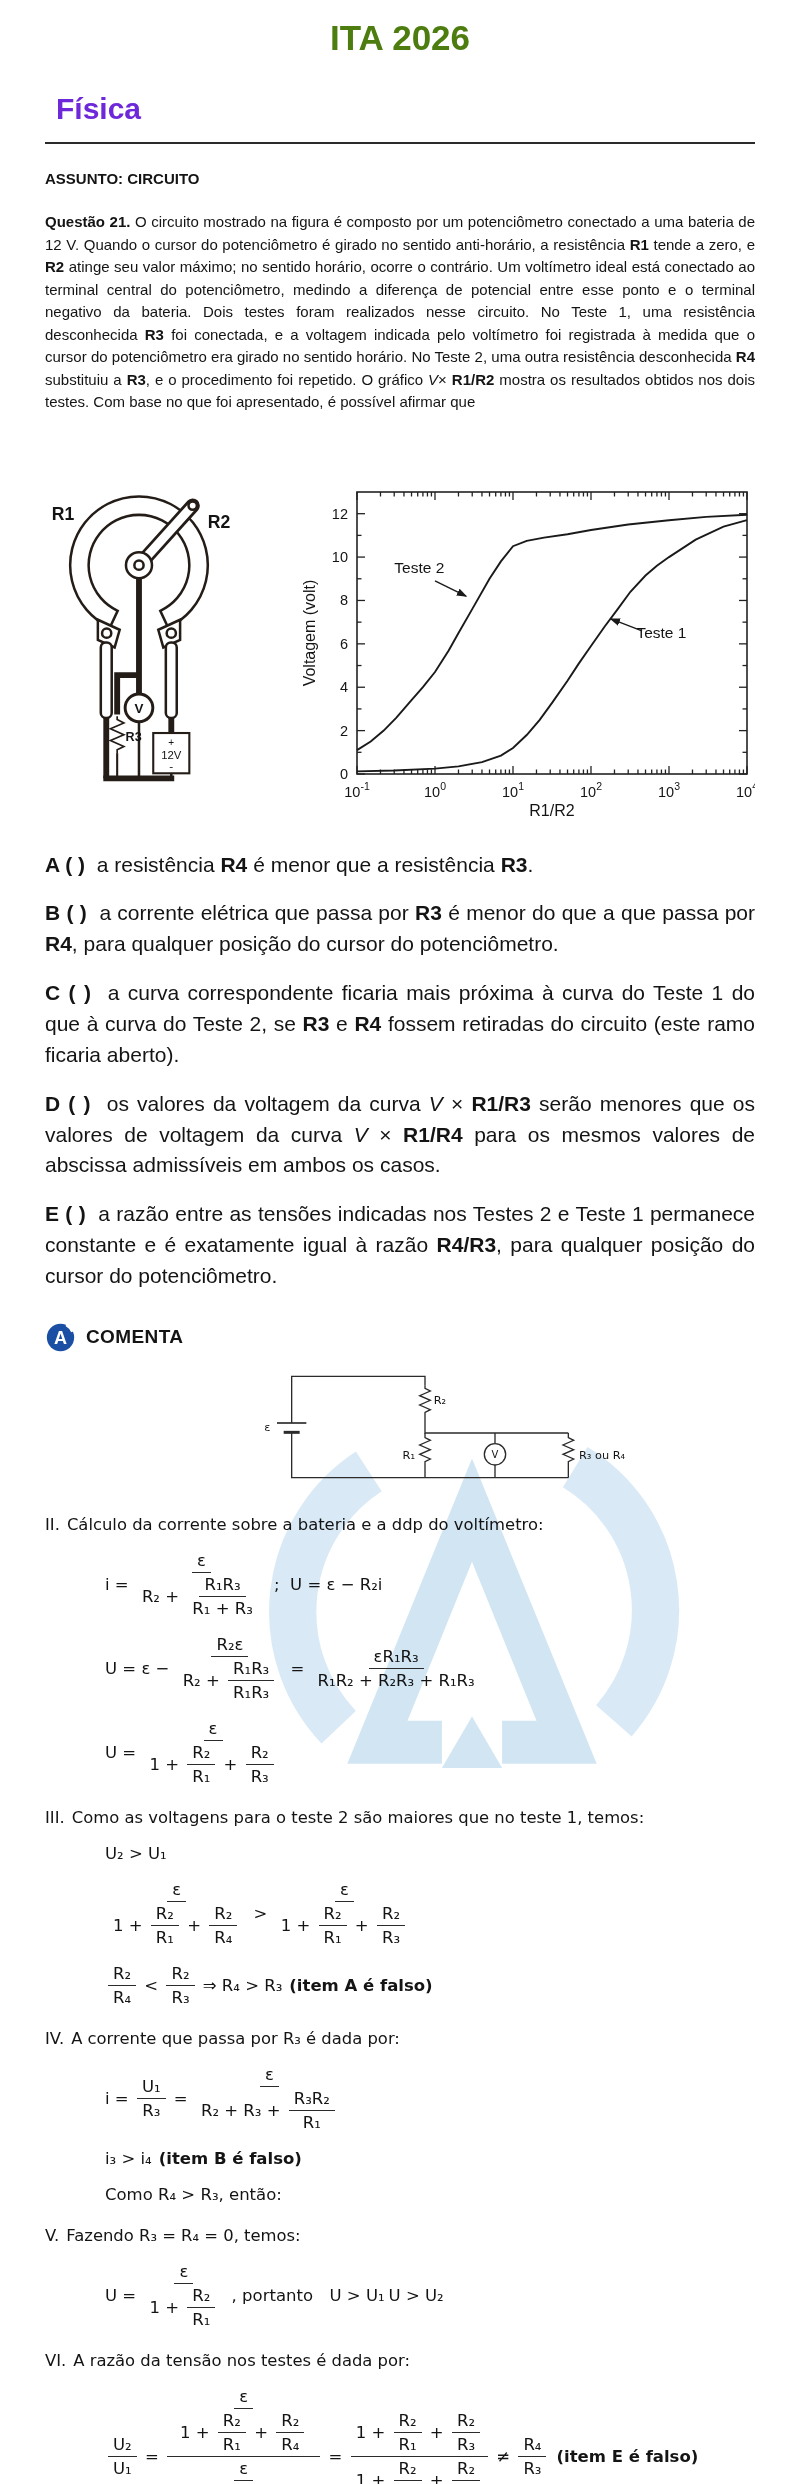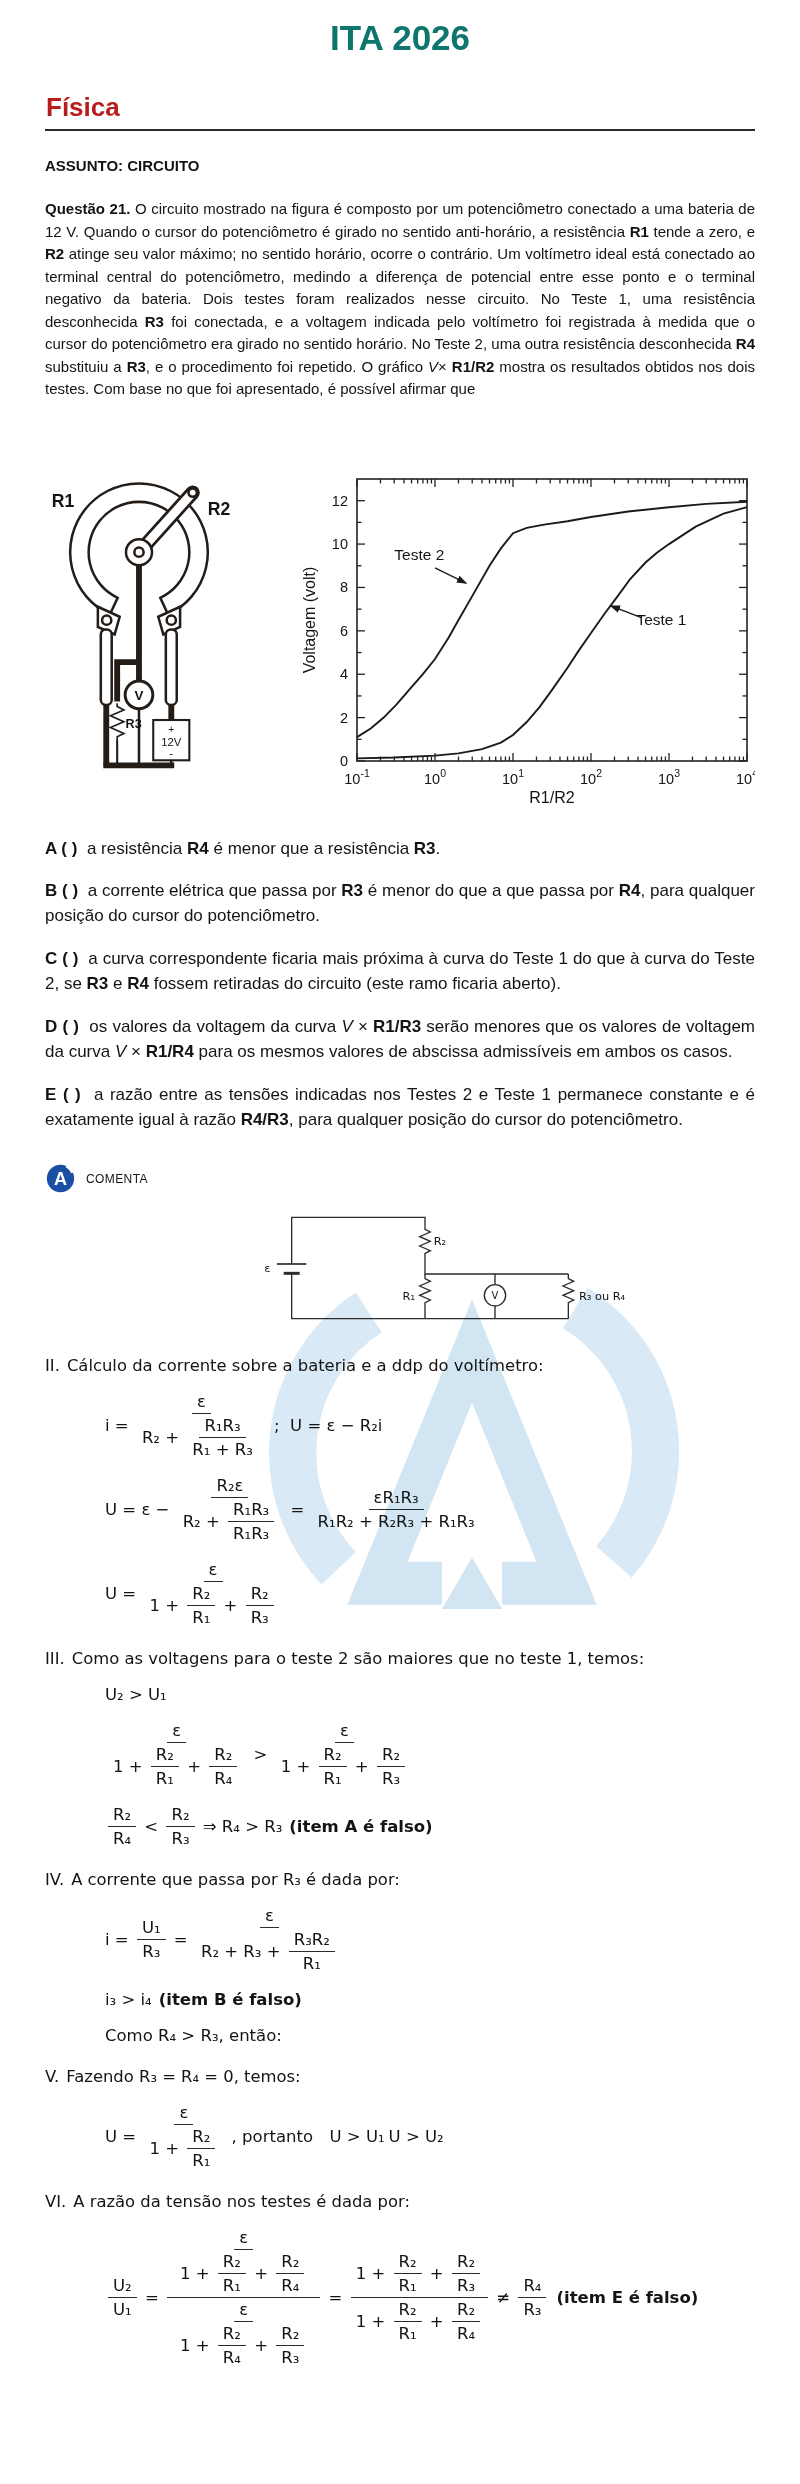--- a/index.html
+++ b/index.html
@@ -1,32 +1,32 @@
 <!DOCTYPE html>
 <html><head>
 <meta charset="utf-8">
 <style>
   html,body{margin:0;padding:0;background:#fff;}
   body{width:800px;color:#141414;font-family:"Liberation Sans",sans-serif;}
   .content{padding:2px 45px 60px 45px;position:relative;}
-  .doc-title{color:#0f766e;text-align:center;font-size:35px;font-weight:bold;margin:16px 0 20px;}
+  .doc-title{color:#4d7c0f;text-align:center;font-size:35px;font-weight:bold;margin:16px 0 20px;}
   .subject-wrap{border-bottom:2px solid #2b2b2b;padding-bottom:5px;margin-top:34px;}
-  .subject{color:#b91c1c;font-size:26px;font-weight:bold;margin:1px;}
+  .subject{color:#6d28d9;font-size:30px;font-weight:bold;margin:11px;}
   .topic{font-weight:bold;font-size:15px;margin:26px 0 5px;}
   .question{font-size:15px;line-height:1.5;text-align:justify;margin:24px 0 0;}
   .figure-row{display:flex;align-items:flex-start;margin-top:22px;}
   .graph-wrap{margin-left:62px;margin-top:42px;}
   .options{margin-top:10px;}
-  .opt{font-size:17px;line-height:1.47;text-align:justify;margin:18px 0;}
+  .opt{font-size:21px;line-height:1.47;text-align:justify;margin:18px 0;}
   .opt .letter{font-weight:bold;}
   .solution{position:relative;margin-top:30px;}
   .watermark{position:absolute;left:212px;top:72px;width:430px;height:430px;z-index:0;}
   .sol-inner{position:relative;z-index:1;}
   .comenta{display:flex;align-items:center;gap:10px;}
-  .comenta-label{font-weight:normal;font-size:12px;letter-spacing:.4px;text-align:center;}
+  .comenta-label{font-weight:bold;font-size:19px;letter-spacing:.4px;text-align:center;}
   .sec-head{font-size:16.4px;margin:22px 0 8px;font-family:"DejaVu Sans",sans-serif;}
   .sec-head .numeral{margin-right:7px;}
   .sol-circuit{display:block;margin:10px 0 6px 210px;}
   .eqs{margin-left:60px;font-family:"DejaVu Sans",sans-serif;}
   .eq-row{display:flex;align-items:center;margin:17px 0;font-size:16.5px;flex-wrap:nowrap;}
   .eq-note{margin-left:7px;white-space:pre;font-weight:bold;}
   .mrow{display:inline-flex;align-items:center;}
   .mtext{white-space:pre;}
   .frac{display:inline-flex;flex-direction:column;align-items:center;margin:0 3px;}
   .frac>.mrow{justify-content:center;padding:0 5px;}

